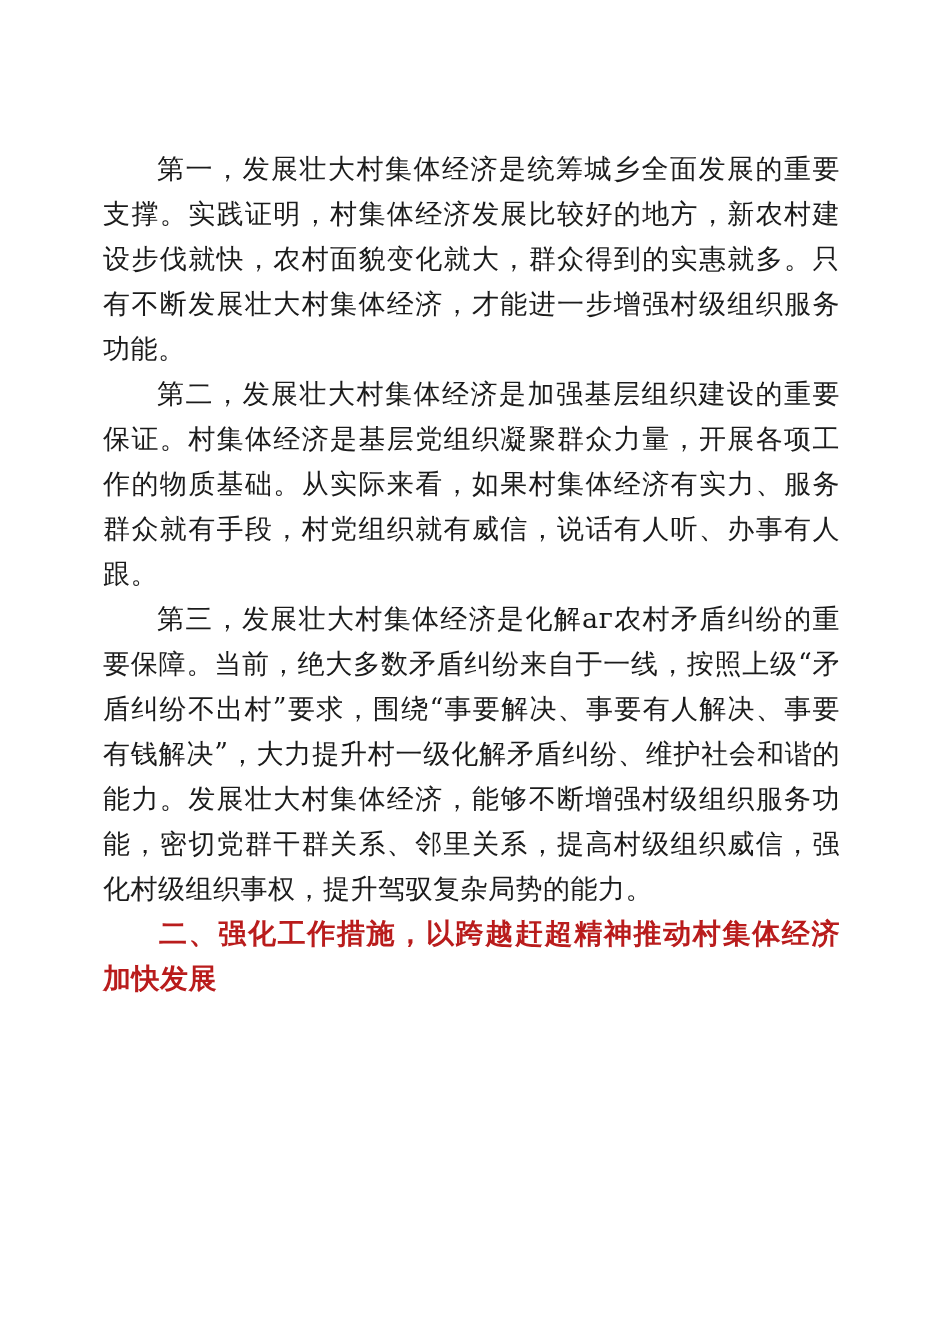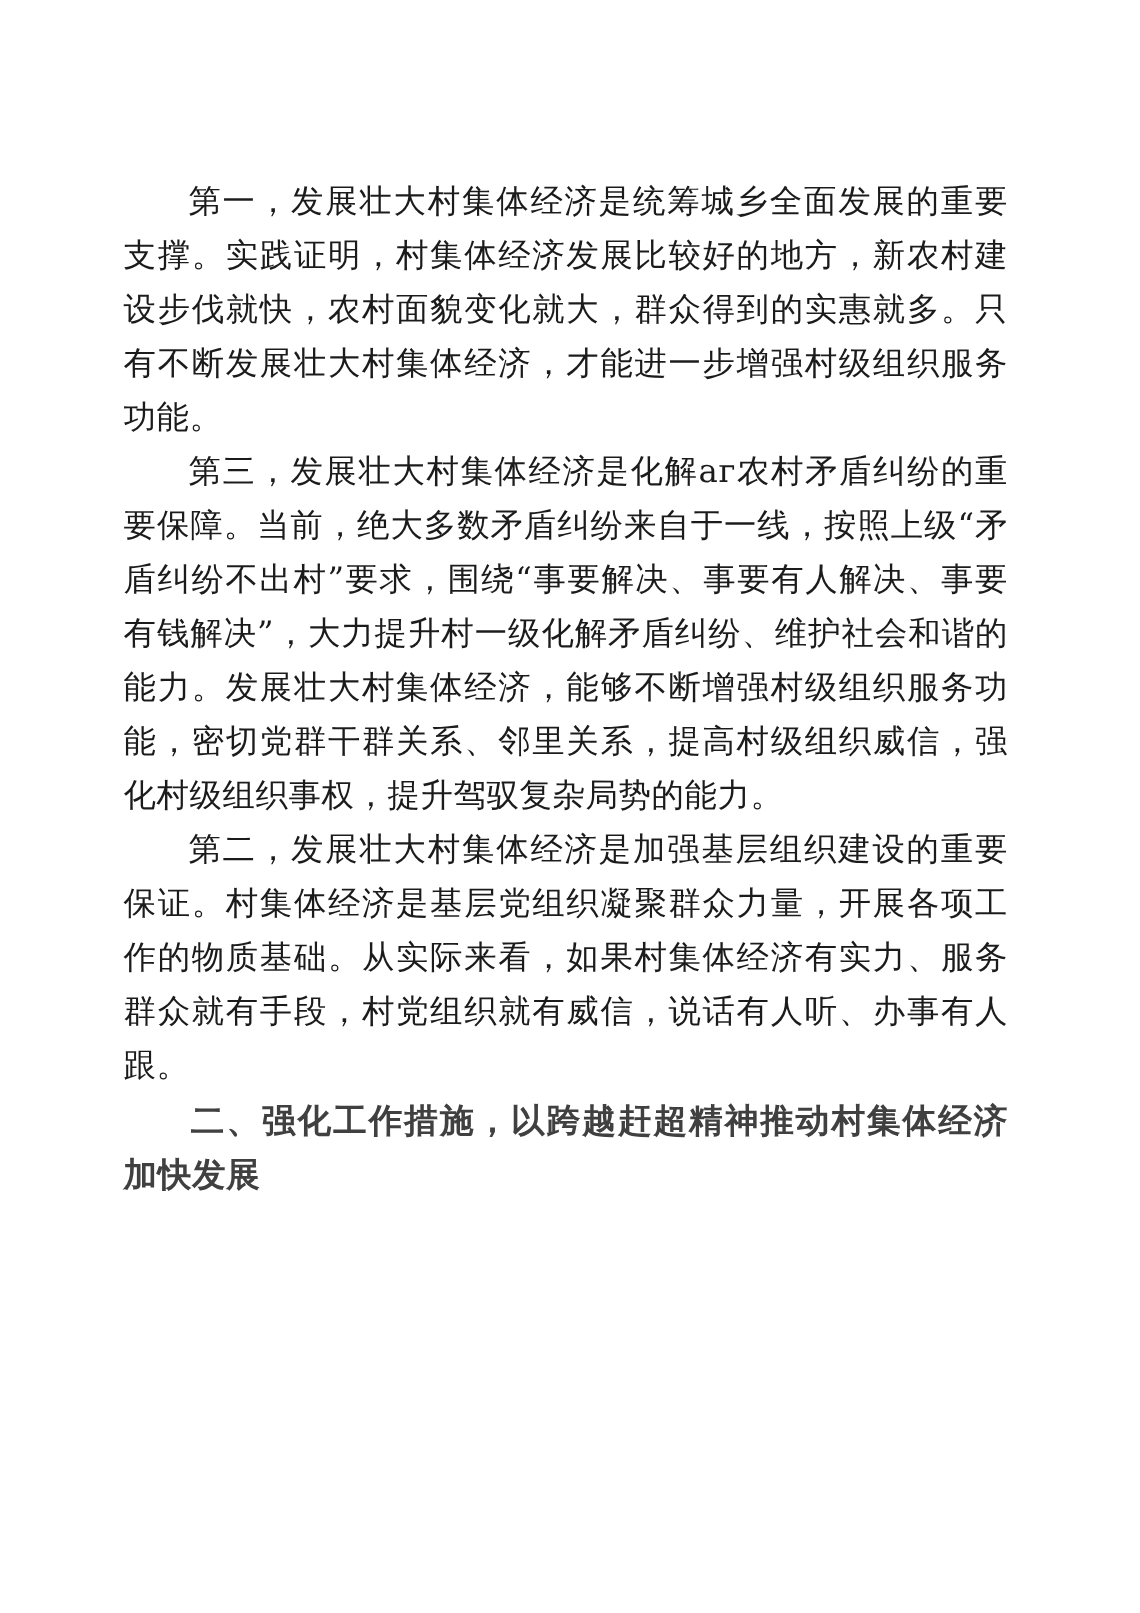--- a/index.html
+++ b/index.html
@@ -29,38 +29,38 @@
     text-align: justify;
     text-indent: 2em;
     letter-spacing: 0.5px;
   }
   .heading {
     margin: 0;
     font-family: "DejaVu Sans", "Liberation Sans", sans-serif;
     font-weight: 700;
     font-size: 28px;
     line-height: 45px;
-    color: #404040;
+    color: #b91c1c;
     text-align: justify;
     text-indent: 2em;
     letter-spacing: 0.5px;
   }
   .lead-bold {
     font-weight: 700;
   }
 </style>
 </head>
 <body>
 
 <div class="page">
   <div class="content">
 
     <p class="para">第一，发展壮大村集体经济是统筹城乡全面发展的重要支撑。实践证明，村集体经济发展比较好的地方，新农村建设步伐就快，农村面貌变化就大，群众得到的实惠就多。只有不断发展壮大村集体经济，才能进一步增强村级组织服务功能。</p>
 
+    <p class="para">第二，发展壮大村集体经济是加强基层组织建设的重要保证。村集体经济是基层党组织凝聚群众力量，开展各项工作的物质基础。从实际来看，如果村集体经济有实力、服务群众就有手段，村党组织就有威信，说话有人听、办事有人跟。</p>
+
     <p class="para">第三，发展壮大村集体经济是化解аг农村矛盾纠纷的重要保障。当前，绝大多数矛盾纠纷来自于一线，按照上级“矛盾纠纷不出村”要求，围绕“事要解决、事要有人解决、事要有钱解决”，大力提升村一级化解矛盾纠纷、维护社会和谐的能力。发展壮大村集体经济，能够不断增强村级组织服务功能，密切党群干群关系、邻里关系，提高村级组织威信，强化村级组织事权，提升驾驭复杂局势的能力。</p>
-
-    <p class="para">第二，发展壮大村集体经济是加强基层组织建设的重要保证。村集体经济是基层党组织凝聚群众力量，开展各项工作的物质基础。从实际来看，如果村集体经济有实力、服务群众就有手段，村党组织就有威信，说话有人听、办事有人跟。</p>
 
     <p class="heading">二、强化工作措施，以跨越赶超精神推动村集体经济加快发展</p>
 
 
   </div>
 </div>
 
 </body></html>

